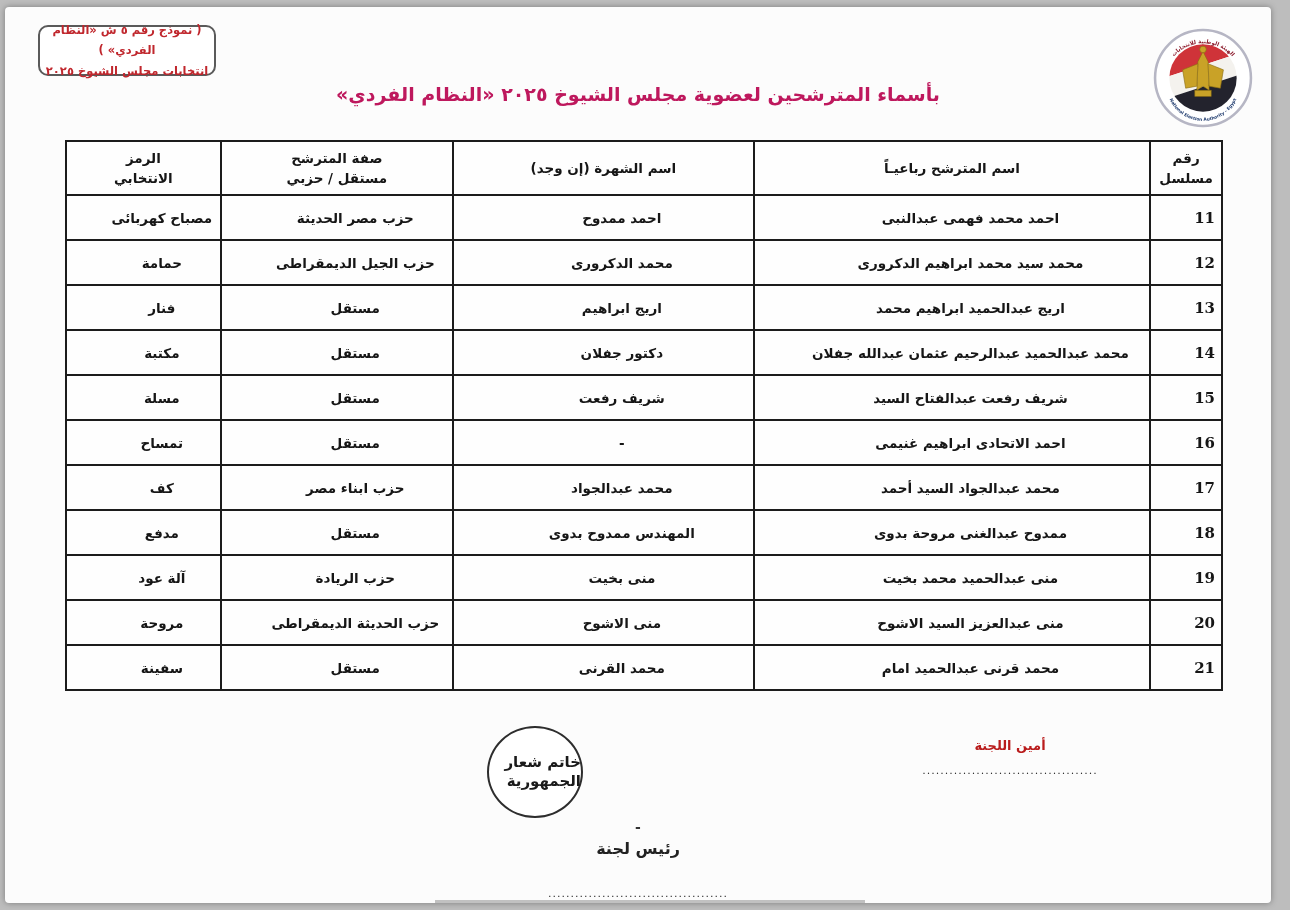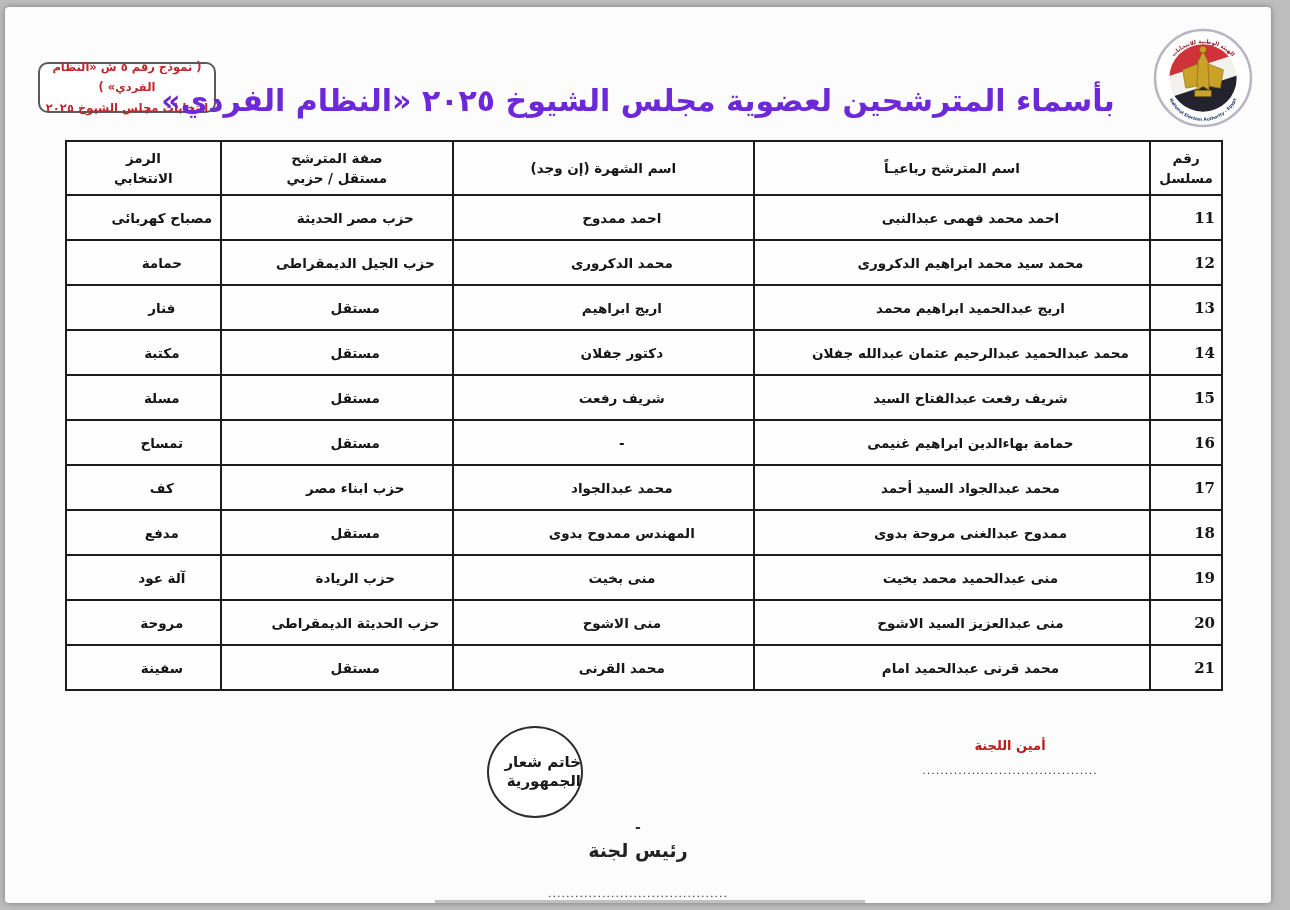--- a/index.html
+++ b/index.html
@@ -13,30 +13,30 @@
     position:absolute; left:5px; top:7px; width:1266px; height:896px;
     background:#fcfcfc; border-radius:4px;
     box-shadow:0 0 6px rgba(0,0,0,.35);
   }
   
   .form-box {
     position:absolute; left:33px; top:18px; width:174px; height:47px;
     border:2px solid #5a5a5a; border-radius:10px;
     display:flex; flex-direction:column; justify-content:center; align-items:center;
     color:#c0272d; font-weight:bold; font-size:11.5px; line-height:1.75;
-    direction:rtl; text-align:center; background:#fff;margin-top:37px;
+    direction:rtl; text-align:center; background:#fff;
   }
   .final-list {
     position:absolute; left:0; top:12px; width:100%;
     text-align:center; color:#c0272d; font-weight:bold; font-size:23px;
     direction:rtl;
   }
   .main-title {
     position:absolute; left:0; top:76px; width:100%;
-    text-align:center; color:#6d28d9; font-weight:bold; font-size:30px;
+    text-align:center; color:#be185d; font-weight:bold; font-size:19px;
     direction:rtl;
   }
   .logo { position:absolute; left:1147px; top:20px; width:102px; height:102px; }
   
   table.cands {
     position:absolute; left:60px; top:133px; width:1158px;
     border-collapse:collapse; direction:rtl;
     font-weight:bold; color:#161616;
   }
   table.cands th, table.cands td {
@@ -62,21 +62,21 @@
     display:flex; flex-direction:column; justify-content:center; align-items:flex-start;
     font-weight:bold; font-size:15px; line-height:1.3; color:#1a1a1a;
     direction:rtl; text-align:center; background:#fff;
   }
   .dash-mark {
     position:absolute; left:0; top:812px; width:100%;
     text-align:center; font-weight:bold; font-size:14px; color:#333;
   }
   .chair-1 {
     position:absolute; left:0; top:832px; width:100%;
-    text-align:center; font-weight:bold; font-size:19px; direction:rtl; color:#222;
+    text-align:center; font-weight:bold; font-size:16px; direction:rtl; color:#222;
   }
   .chair-2 {
     position:absolute; left:0; top:856px; width:100%;
     text-align:center; font-weight:bold; font-size:13.5px; direction:rtl; color:#222;
   }
   .chair-dots {
     position:absolute; left:0; top:880px; width:100%;
     text-align:center; font-size:11px; letter-spacing:1px; color:#333;
     white-space:nowrap; overflow:hidden;
   }
@@ -188,21 +188,21 @@
         </tr>
         <tr>
           <td class="serial">15</td>
           <td>شريف رفعت عبدالفتاح السيد</td>
           <td>شريف رفعت</td>
           <td>مستقل</td>
           <td>مسلة</td>
         </tr>
         <tr>
           <td class="serial">16</td>
-          <td>حمامة بهاءالدين ابراهيم غنيمى</td>
+          <td>احمد الاتحادى ابراهيم غنيمى</td>
           <td>-</td>
           <td>مستقل</td>
           <td>تمساح</td>
         </tr>
         <tr>
           <td class="serial">17</td>
           <td>محمد عبدالجواد السيد أحمد</td>
           <td>محمد عبدالجواد</td>
           <td>حزب ابناء مصر</td>
           <td>كف</td>

